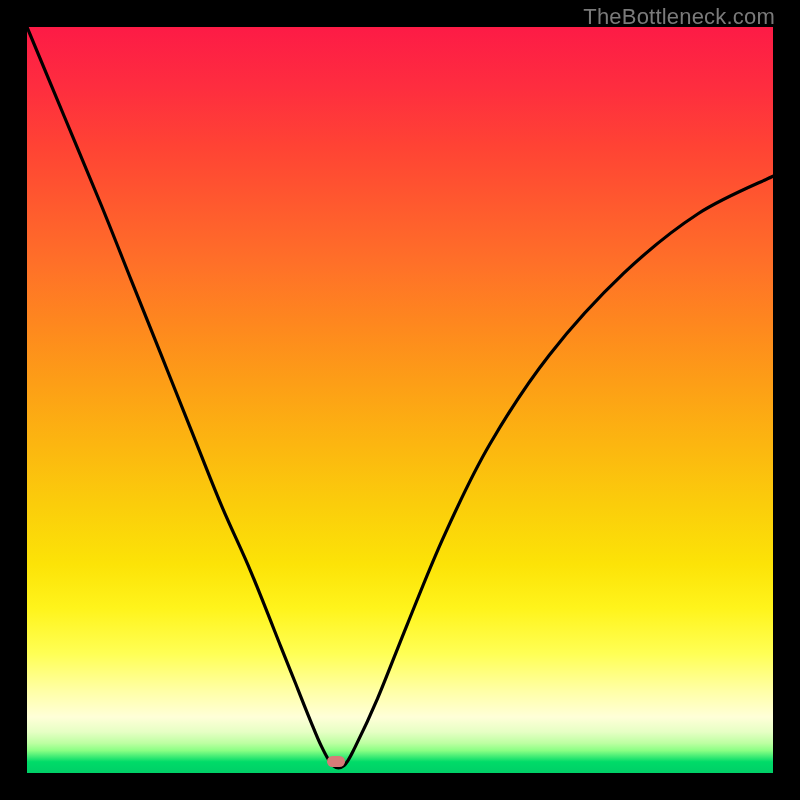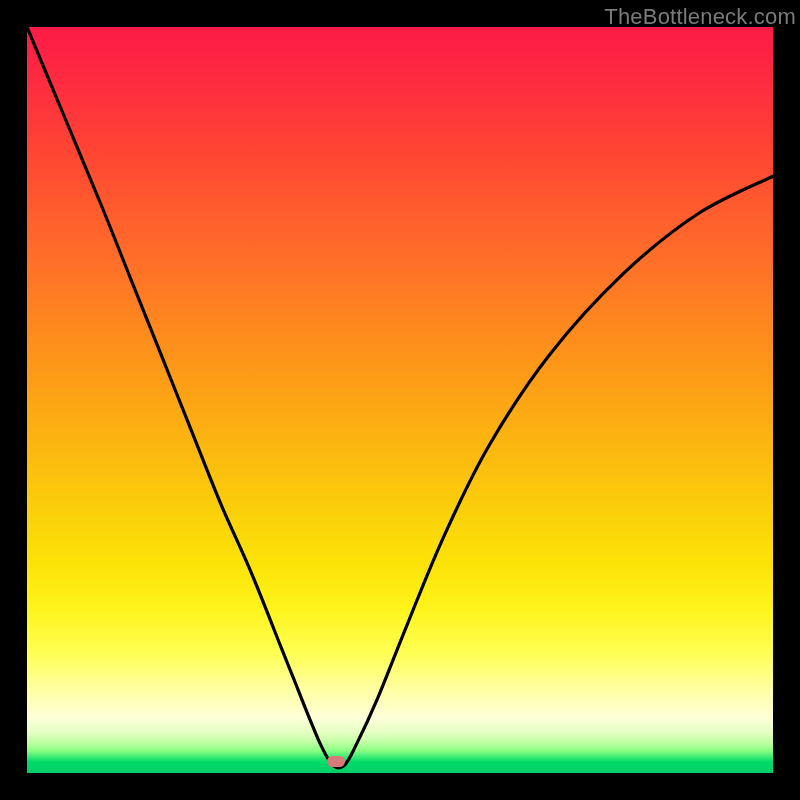--- a/index.html
+++ b/index.html
@@ -13,21 +13,21 @@
   }
   .frame {
     position: relative;
     width: 800px;
     height: 800px;
     background: #000;
   }
   .attribution {
     position: absolute;
     top: 4px;
-    right: 4px;
+    right: 25px;
     color: #7a7a7a;
     font-size: 22px;
     letter-spacing: 0.2px;
     z-index: 3;
     font-family: Arial, sans-serif;
   }
   .plot-area {
     position: absolute;
     left: 27px;
     top: 27px;

